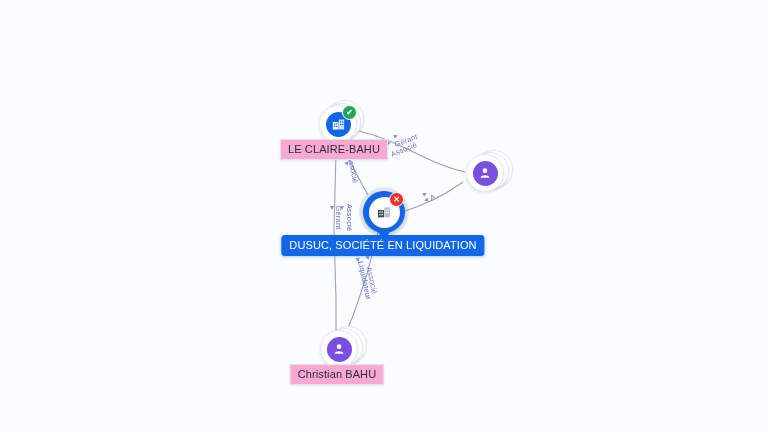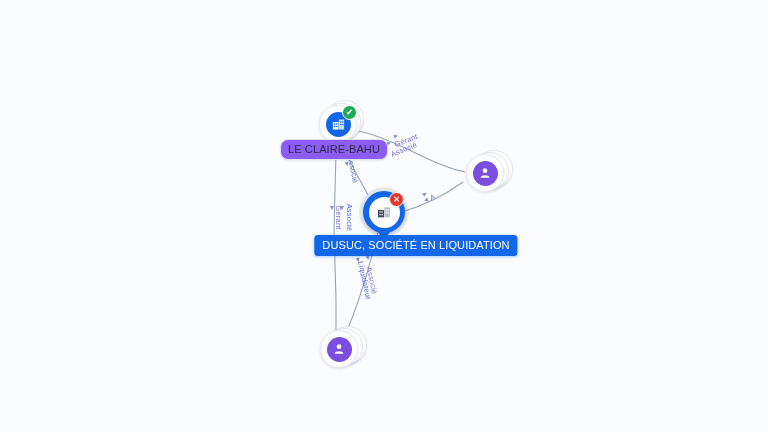--- a/index.html
+++ b/index.html
@@ -111,23 +111,23 @@
     background: #ffffff;
     display: flex;
     align-items: center;
     justify-content: center;
   }
 
   .label {
     position: absolute;
     transform: translate(-50%, 0);
     white-space: nowrap;
-    background: #8b5cf6;
+    background: #f9a8d4;
     border: 1px solid #dfe4ec;
-    border-radius: 8px;
+    border-radius: 0;
     padding: 3px 7px 4px 7px;
     font-size: 11px;
     color: #2b2f38;
     box-shadow: 0 1px 2px rgba(40,60,100,0.10);
     letter-spacing: 0.1px;
   }
   .label.selected {
     background: #1267e8;
     border-color: #1267e8;
     color: #ffffff;
@@ -241,20 +241,21 @@
       <div class="node-circle">
         <div class="inner-disc" style="background:#7a4fe0;">
           <svg width="14" height="14" viewBox="0 0 24 24" aria-hidden="true">
             <circle cx="12" cy="8" r="4" fill="#ffffff"></circle>
             <path d="M4.5 20 C5 14.5 19 14.5 19.5 20 Z" fill="#ffffff"></path>
           </svg>
         </div>
       </div>
     </div>
   </div>
+  <div class="label" style="left:337px; top:364px;">Christian BAHU</div>
 
   <div class="node" style="left:384px; top:212px;">
     <div style="position:relative; width:42px; height:42px;">
       <div class="pin-halo"></div>
       <div class="pin-shape">
         <div class="pin-tip"></div>
         <div class="pin-core">
           <svg width="16" height="16" viewBox="0 0 24 24" aria-hidden="true">
             <rect x="3" y="9" width="9" height="11" fill="#3d4756"></rect>
             <rect x="12.5" y="5" width="8.5" height="15" fill="#b9c0cc"></rect>
@@ -265,15 +266,15 @@
             <rect x="14.5" y="8" width="1.9" height="1.9" fill="#ffffff"></rect>
             <rect x="17.6" y="8" width="1.9" height="1.9" fill="#ffffff"></rect>
             <rect x="14.5" y="12" width="1.9" height="1.9" fill="#ffffff"></rect>
             <rect x="17.6" y="12" width="1.9" height="1.9" fill="#ffffff"></rect>
           </svg>
         </div>
         <div class="badge cross">✕</div>
       </div>
     </div>
   </div>
-  <div class="label selected" style="left:383px; top:235px;margin-left:33px;">DUSUC, SOCIÉTÉ EN LIQUIDATION</div>
+  <div class="label selected" style="left:383px; top:235px;">DUSUC, SOCIÉTÉ EN LIQUIDATION</div>
 
 </div>
 
 </body></html>

